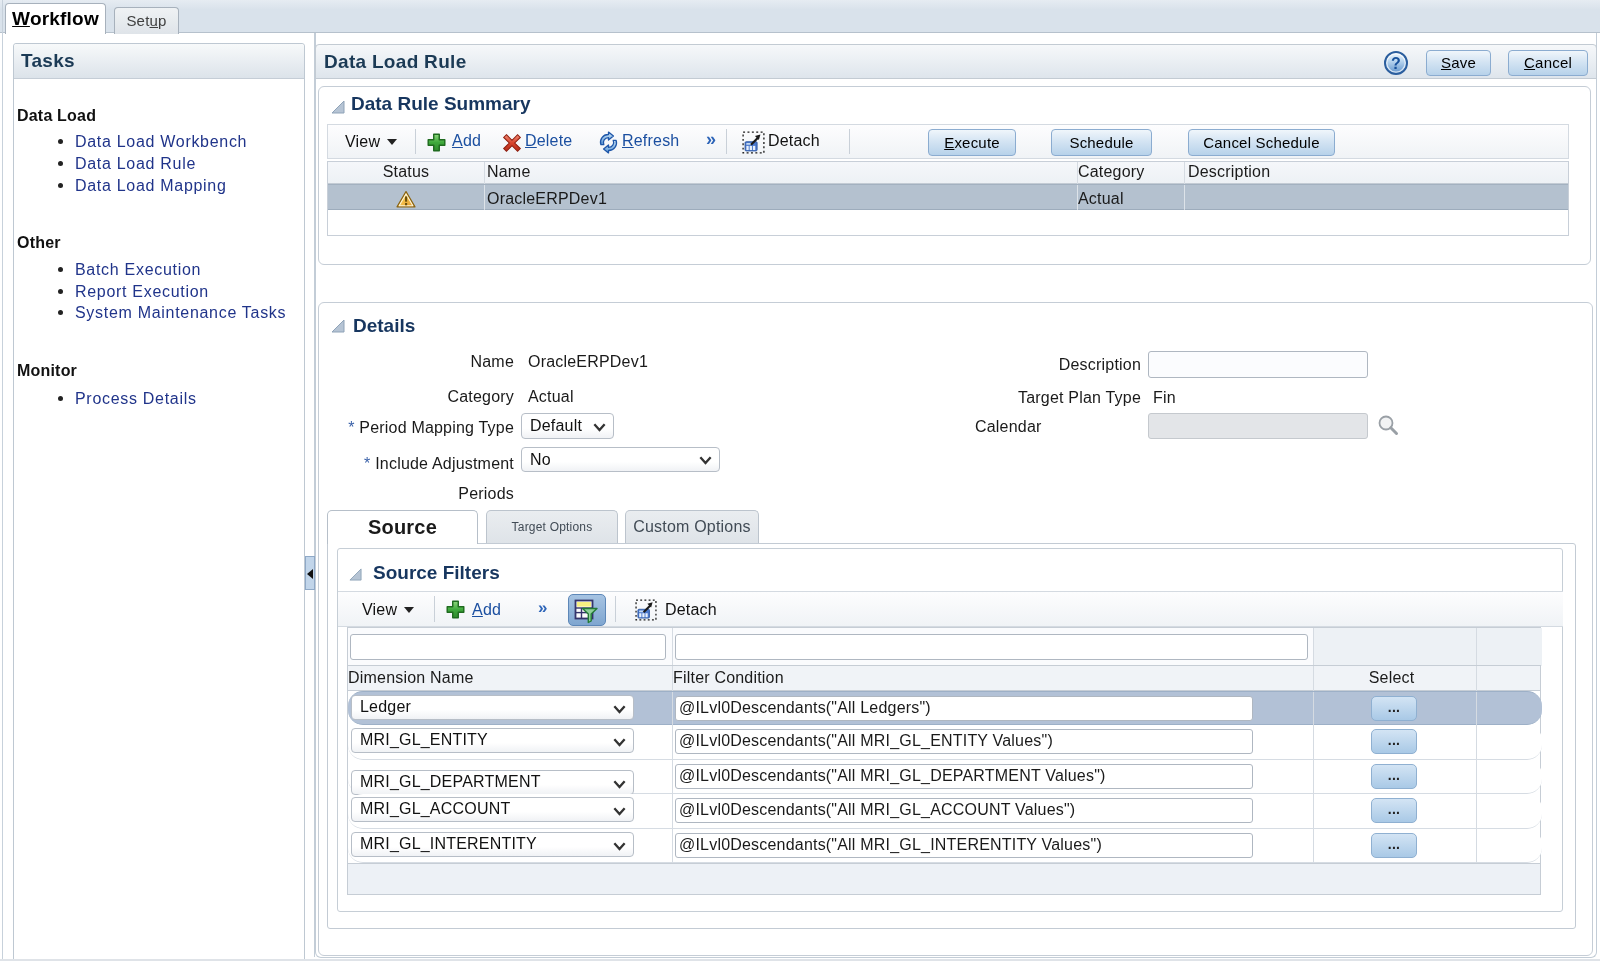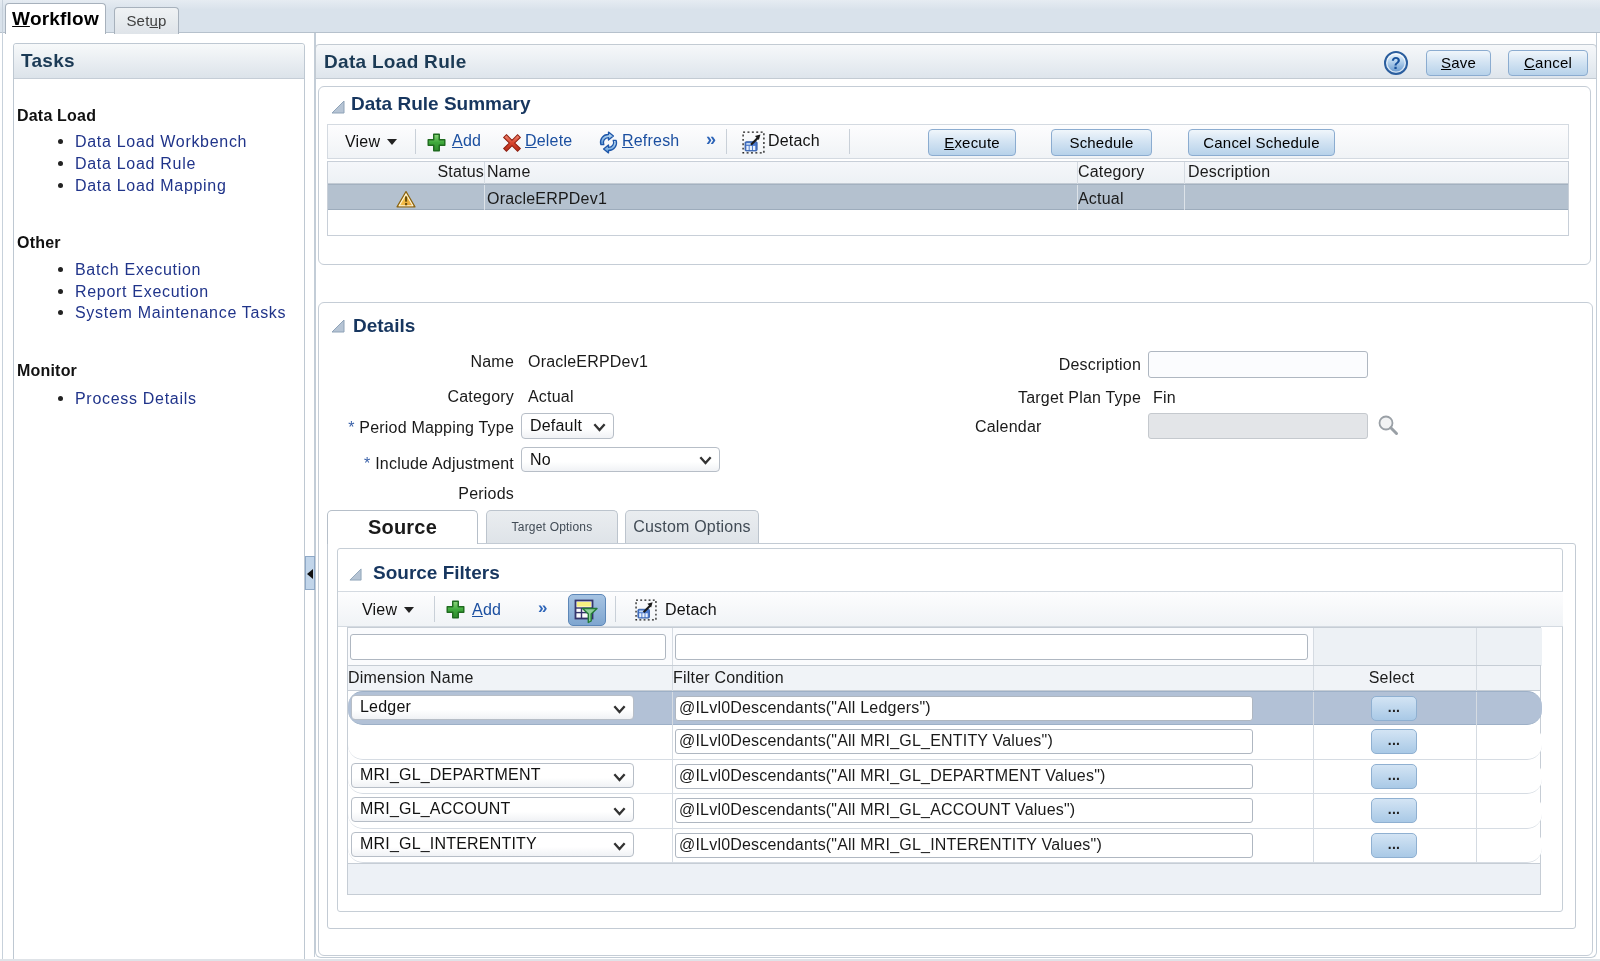--- a/index.html
+++ b/index.html
@@ -152,21 +152,21 @@
       </svg>
       <span style="position:absolute; left:440px; top:7px; color:#111;">Detach</span>
       <div class="tsep" style="left:521px;"></div>
       <div class="btn" style="left:600px; top:4px; width:88px; height:27px; line-height:25px;"><span class="fl">E</span>xecute</div>
       <div class="btn" style="left:723px; top:4px; width:101px; height:27px; line-height:25px;">Schedule</div>
       <div class="btn" style="left:860px; top:4px; width:147px; height:27px; line-height:25px;">Cancel Schedule</div>
     </div>
 
     <div class="abs" style="left:8px; top:74px; width:1242px; height:75px; border:1px solid #C8CFD8; background:#fff;">
       <div class="th-row" style="left:0; top:0; width:1240px; height:22px; border-top:none;">
-        <span style="position:absolute; left:0px; top:1px; width:156px; text-align:right;">Status</span>
+        <span style="position:absolute; left:0px; top:1px; width:156px; text-align:center;">Status</span>
         <span style="position:absolute; left:159px; top:1px;">Name</span>
         <span style="position:absolute; left:750px; top:1px;">Category</span>
         <span style="position:absolute; left:860px; top:1px;">Description</span>
         <div class="colsep" style="left:156px; top:0; height:22px;"></div>
         <div class="colsep" style="left:749px; top:0; height:22px;"></div>
         <div class="colsep" style="left:856px; top:0; height:22px;"></div>
       </div>
       <div class="abs" style="left:0; top:22px; width:1240px; height:26px; background:#B4C1CF; border-top:1px solid #A3B1C0; border-bottom:1px solid #9DACBC;">
         <svg class="abs" style="left:68px; top:5px;" width="20" height="19" viewBox="0 0 19 17">
           <defs>
@@ -291,28 +291,31 @@
           <div class="sel" style="left:3px; top:3px; width:283px; height:25px; line-height:21px;">Ledger<svg class="chev" viewBox="0 0 10 7" style="top:9px;">
                 <polyline points="1,1 5,5.5 9,1" fill="none" stroke="#333" stroke-width="1.8"></polyline>
               </svg></div>
           <div class="ftxt">@ILvl0Descendants("All Ledgers")</div>
           <div class="dots" style="left:1023px; top:4px; width:46px; height:25px; line-height:21px;">...</div>
           <div class="colsep" style="left:324px; top:0; height:34px;"></div>
           <div class="colsep" style="left:965px; top:0; height:34px;"></div>
           <div class="colsep" style="left:1128px; top:0; height:34px;"></div>
         </div>
         <div class="sfrow">
+          <div class="sel" style="left:3px; top:3px; width:283px; height:25px; line-height:21px;">MRI_GL_ENTITY<svg class="chev" viewBox="0 0 10 7" style="top:9px;">
+                <polyline points="1,1 5,5.5 9,1" fill="none" stroke="#333" stroke-width="1.8"></polyline>
+              </svg></div>
           <div class="ftxt">@ILvl0Descendants("All MRI_GL_ENTITY Values")</div>
           <div class="dots" style="left:1023px; top:4px; width:46px; height:25px; line-height:21px;">...</div>
           <div class="colsep" style="left:324px; top:0; height:34px;"></div>
           <div class="colsep" style="left:965px; top:0; height:34px;"></div>
           <div class="colsep" style="left:1128px; top:0; height:34px;"></div>
         </div>
         <div class="sfrow">
-          <div class="sel" style="left:3px; top:3px; width:283px; height:25px; line-height:21px;">MRI_GL_DEPARTMENT<svg class="chev" viewBox="0 0 10 7" style="top:9px;">
+          <div class="sel" style="left:3px; top:10px; width:283px; height:25px; line-height:21px;">MRI_GL_DEPARTMENT<svg class="chev" viewBox="0 0 10 7" style="top:9px;">
                 <polyline points="1,1 5,5.5 9,1" fill="none" stroke="#333" stroke-width="1.8"></polyline>
               </svg></div>
           <div class="ftxt">@ILvl0Descendants("All MRI_GL_DEPARTMENT Values")</div>
           <div class="dots" style="left:1023px; top:4px; width:46px; height:25px; line-height:21px;">...</div>
           <div class="colsep" style="left:324px; top:0; height:34px;"></div>
           <div class="colsep" style="left:965px; top:0; height:34px;"></div>
           <div class="colsep" style="left:1128px; top:0; height:34px;"></div>
         </div>
         <div class="sfrow">
           <div class="sel" style="left:3px; top:3px; width:283px; height:25px; line-height:21px;">MRI_GL_ACCOUNT<svg class="chev" viewBox="0 0 10 7" style="top:9px;">

